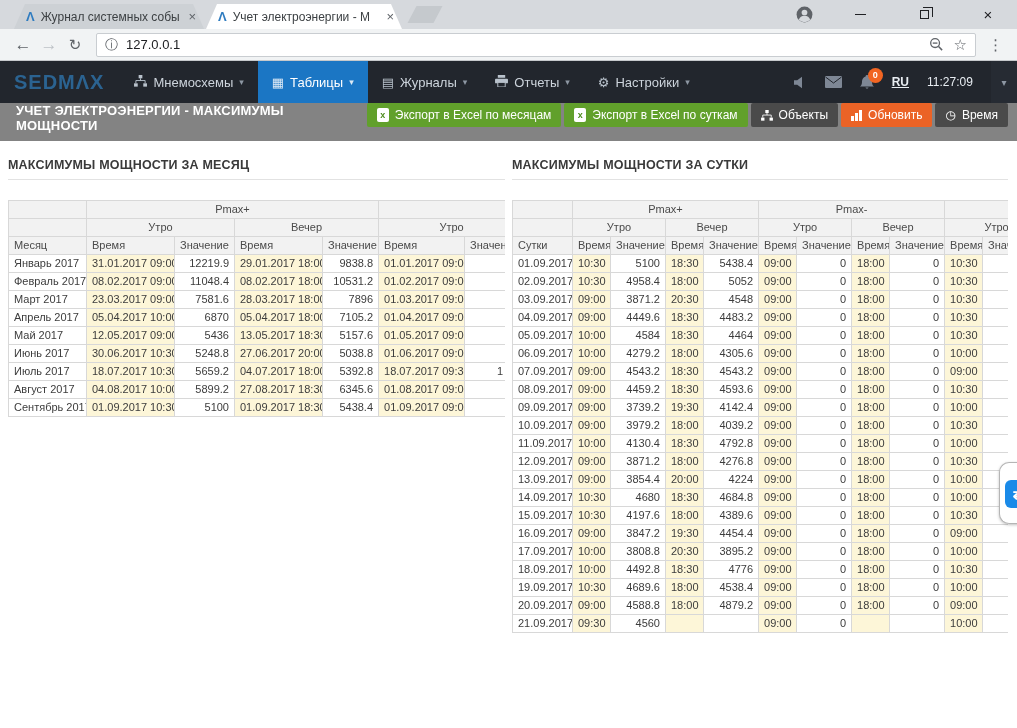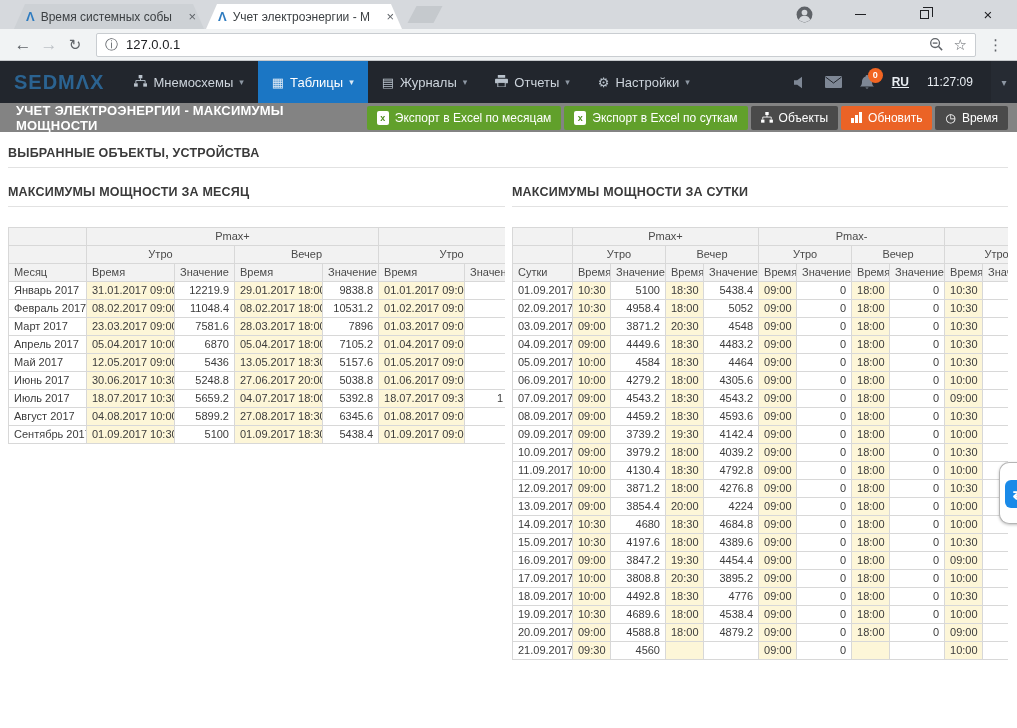--- a/index.html
+++ b/index.html
@@ -62,21 +62,21 @@
   .bell-wrap { position:relative; }
   .badge { position:absolute; top:-7px; left:8px; min-width:15px; height:15px; border-radius:8px;
     background:#f26522; color:#fff; font-size:9px; display:flex; align-items:center;
     justify-content:center; padding:0 3px; font-weight:bold; }
   .lang { color:#e8edf2; font-size:12px; font-weight:bold;text-decoration:underline; }
   .clock { color:#e8edf2; font-size:12px; min-width:56px; }
   .hdr-caret { width:26px; height:42px; display:flex; align-items:center; justify-content:center;
     background:#262b33; color:#8d97a3; font-size:10px; }
 
   
-  .titlebar { height:29px; background:#838383; display:flex; align-items:center; padding:0 9px 0 16px; }
+  .titlebar { height:38px; background:#838383; display:flex; align-items:flex-start; padding:0 9px 0 16px; }
   .page-title { color:#fff; font-weight:bold; font-size:13px; letter-spacing:.2px; }
   .tb-buttons { margin-left:auto; display:flex; gap:3px; }
   .tbtn { height:24px; display:flex; align-items:center; gap:6px; padding:0 10px;
     color:#fff; font-size:12px; border-radius:2px; cursor:pointer; white-space:nowrap; }
   .tbtn-green { background:#61a02b; }
   .tbtn-dark { background:#4a4a4a; }
   .tbtn-orange { background:#eb6326; }
   .xls-ic { width:12px; height:14px; background:#fff; border-radius:2px; color:#4e8c1f;
     font-size:9px; font-weight:bold; display:flex; align-items:center; justify-content:center; }
   .bars-ic { display:flex; align-items:flex-end; gap:1px; height:11px; }
@@ -120,21 +120,21 @@
   .tv-icon { position:absolute; left:5px; top:17px; width:28px; height:28px; background:#1a8ae8;
     border-radius:6px; color:#fff; font-size:15px; display:flex; align-items:center;
     justify-content:center; font-weight:bold; }
 </style>
 </head>
 <body>
 
 <div class="tabstrip">
   <div class="tab tab-shape tab-inactive">
     <span class="favicon">Λ</span>
-    <span class="tab-title">Время системных собы</span>
+    <span class="tab-title">Журнал системных собы</span>
     <span class="tab-close">×</span>
   </div>
   <div class="tab tab-shape tab-active">
     <span class="favicon">Λ</span>
     <span class="tab-title">Учет электроэнергии - М</span>
     <span class="tab-close">×</span>
   </div>
   <div class="newtab-btn"></div>
   <div class="win-controls">
     <span class="profile-btn">
@@ -274,21 +274,20 @@
     </div>
     <div class="tbtn tbtn-dark">
       <span class="clock-ic">◷</span>
       <span>Время</span>
     </div>
   </div>
 </div>
 
 <div class="content">
 
-  <div class="section-h">ВЫБРАННЫЕ ОБЪЕКТЫ, УСТРОЙСТВА</div>
 
 
   <div class="tables-row">
 
     <div class="col-month">
       <div class="tbl-h">МАКСИМУМЫ МОЩНОСТИ ЗА МЕСЯЦ</div>
       <div class="tbl-wrap">
         <table class="grid t-month">
           <colgroup>
             <col style="width:78px">

